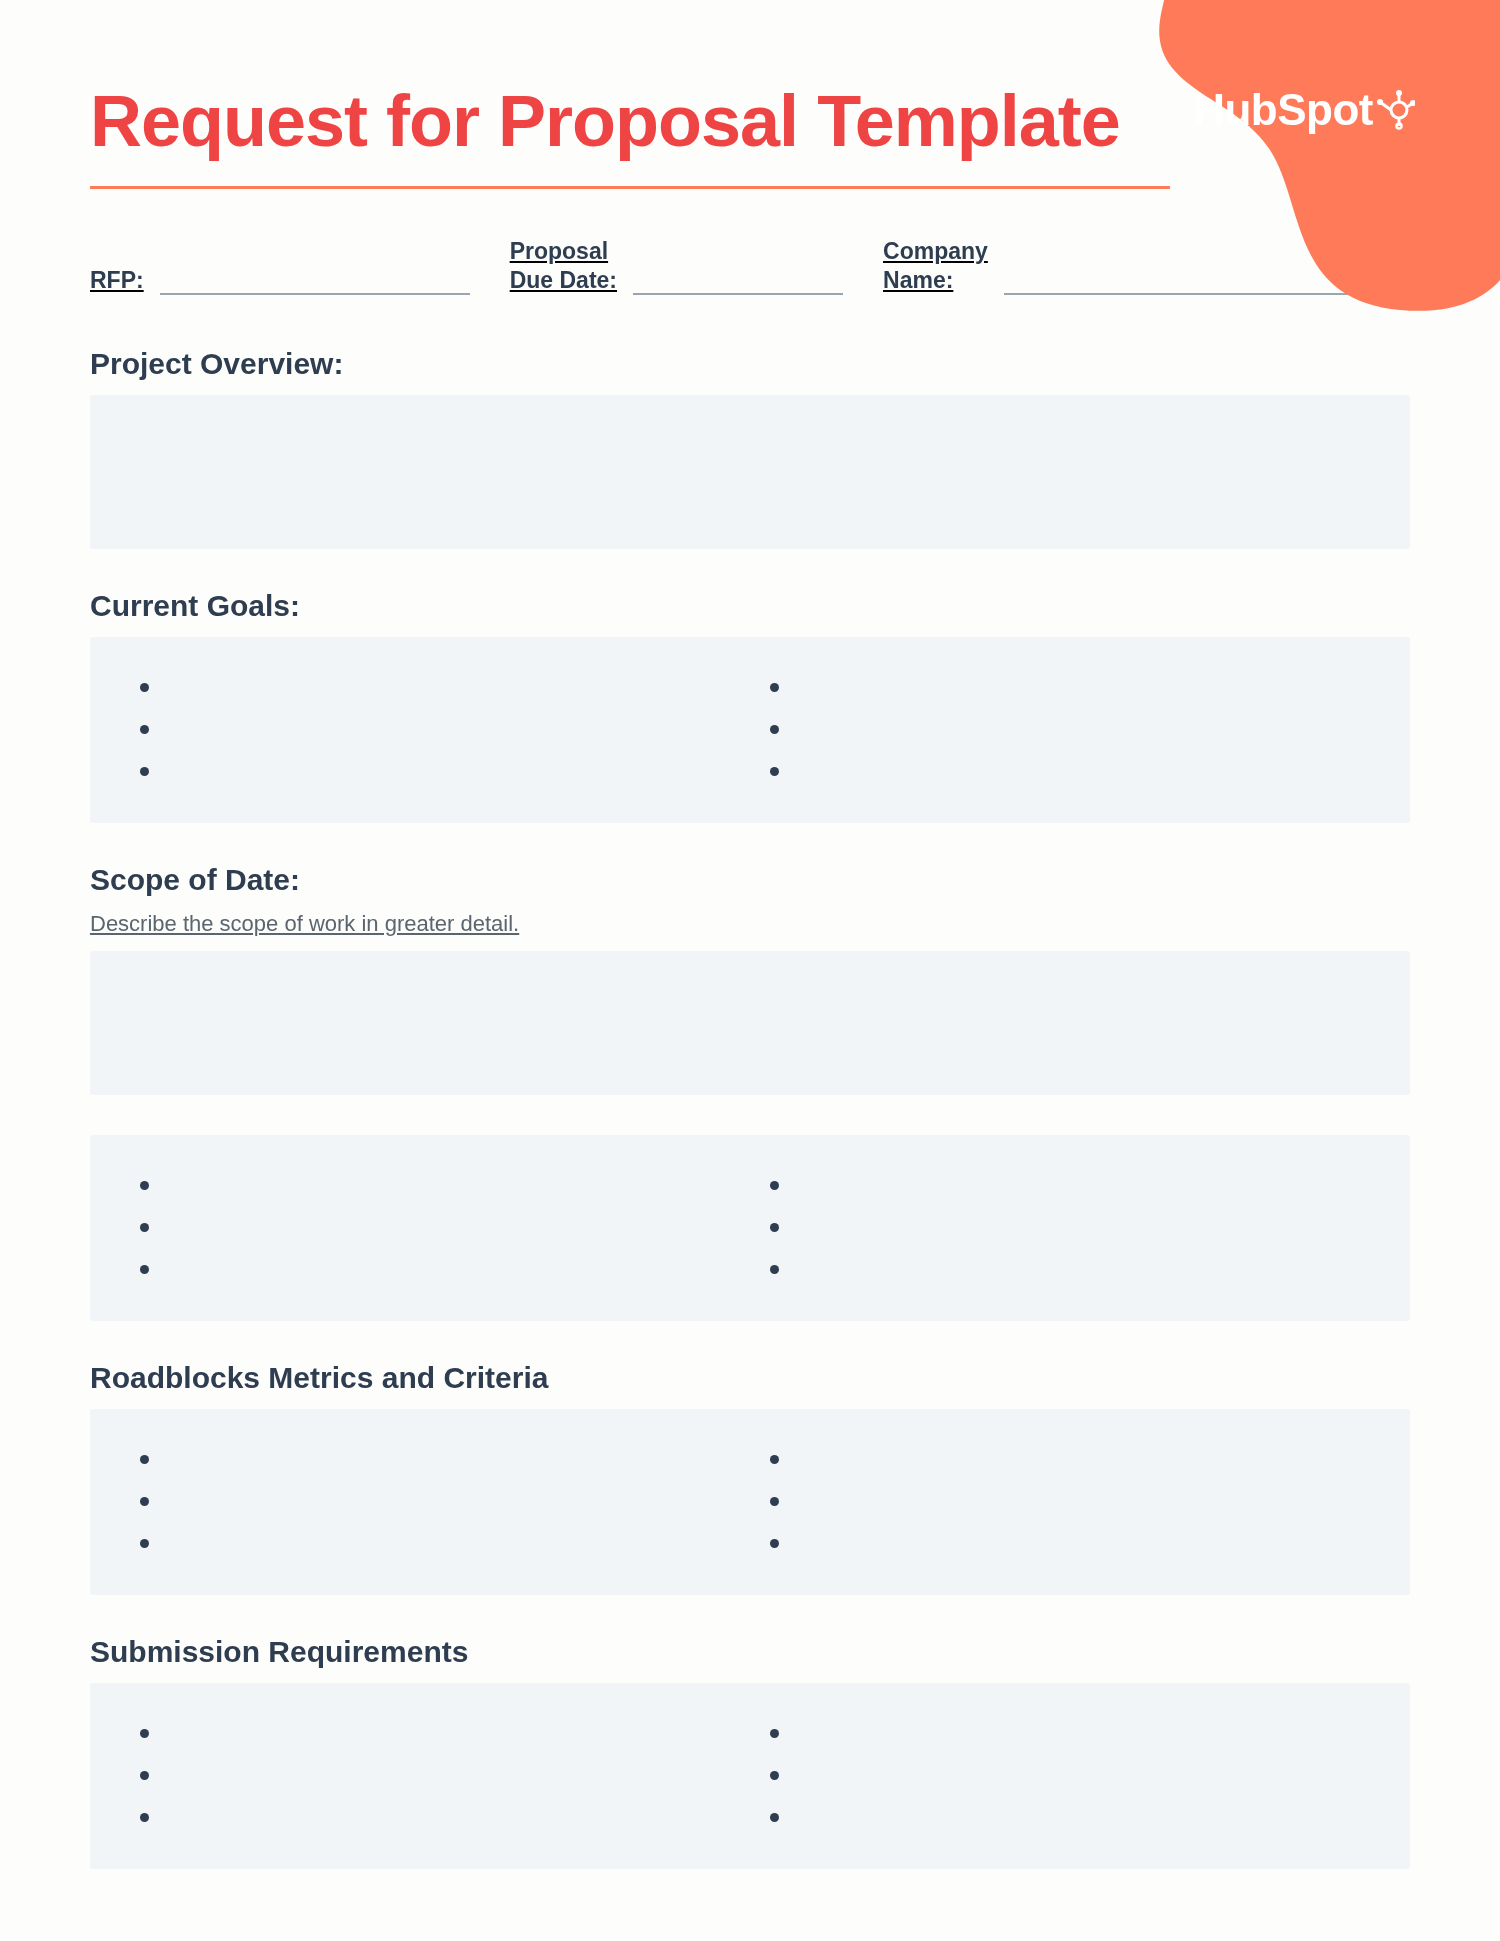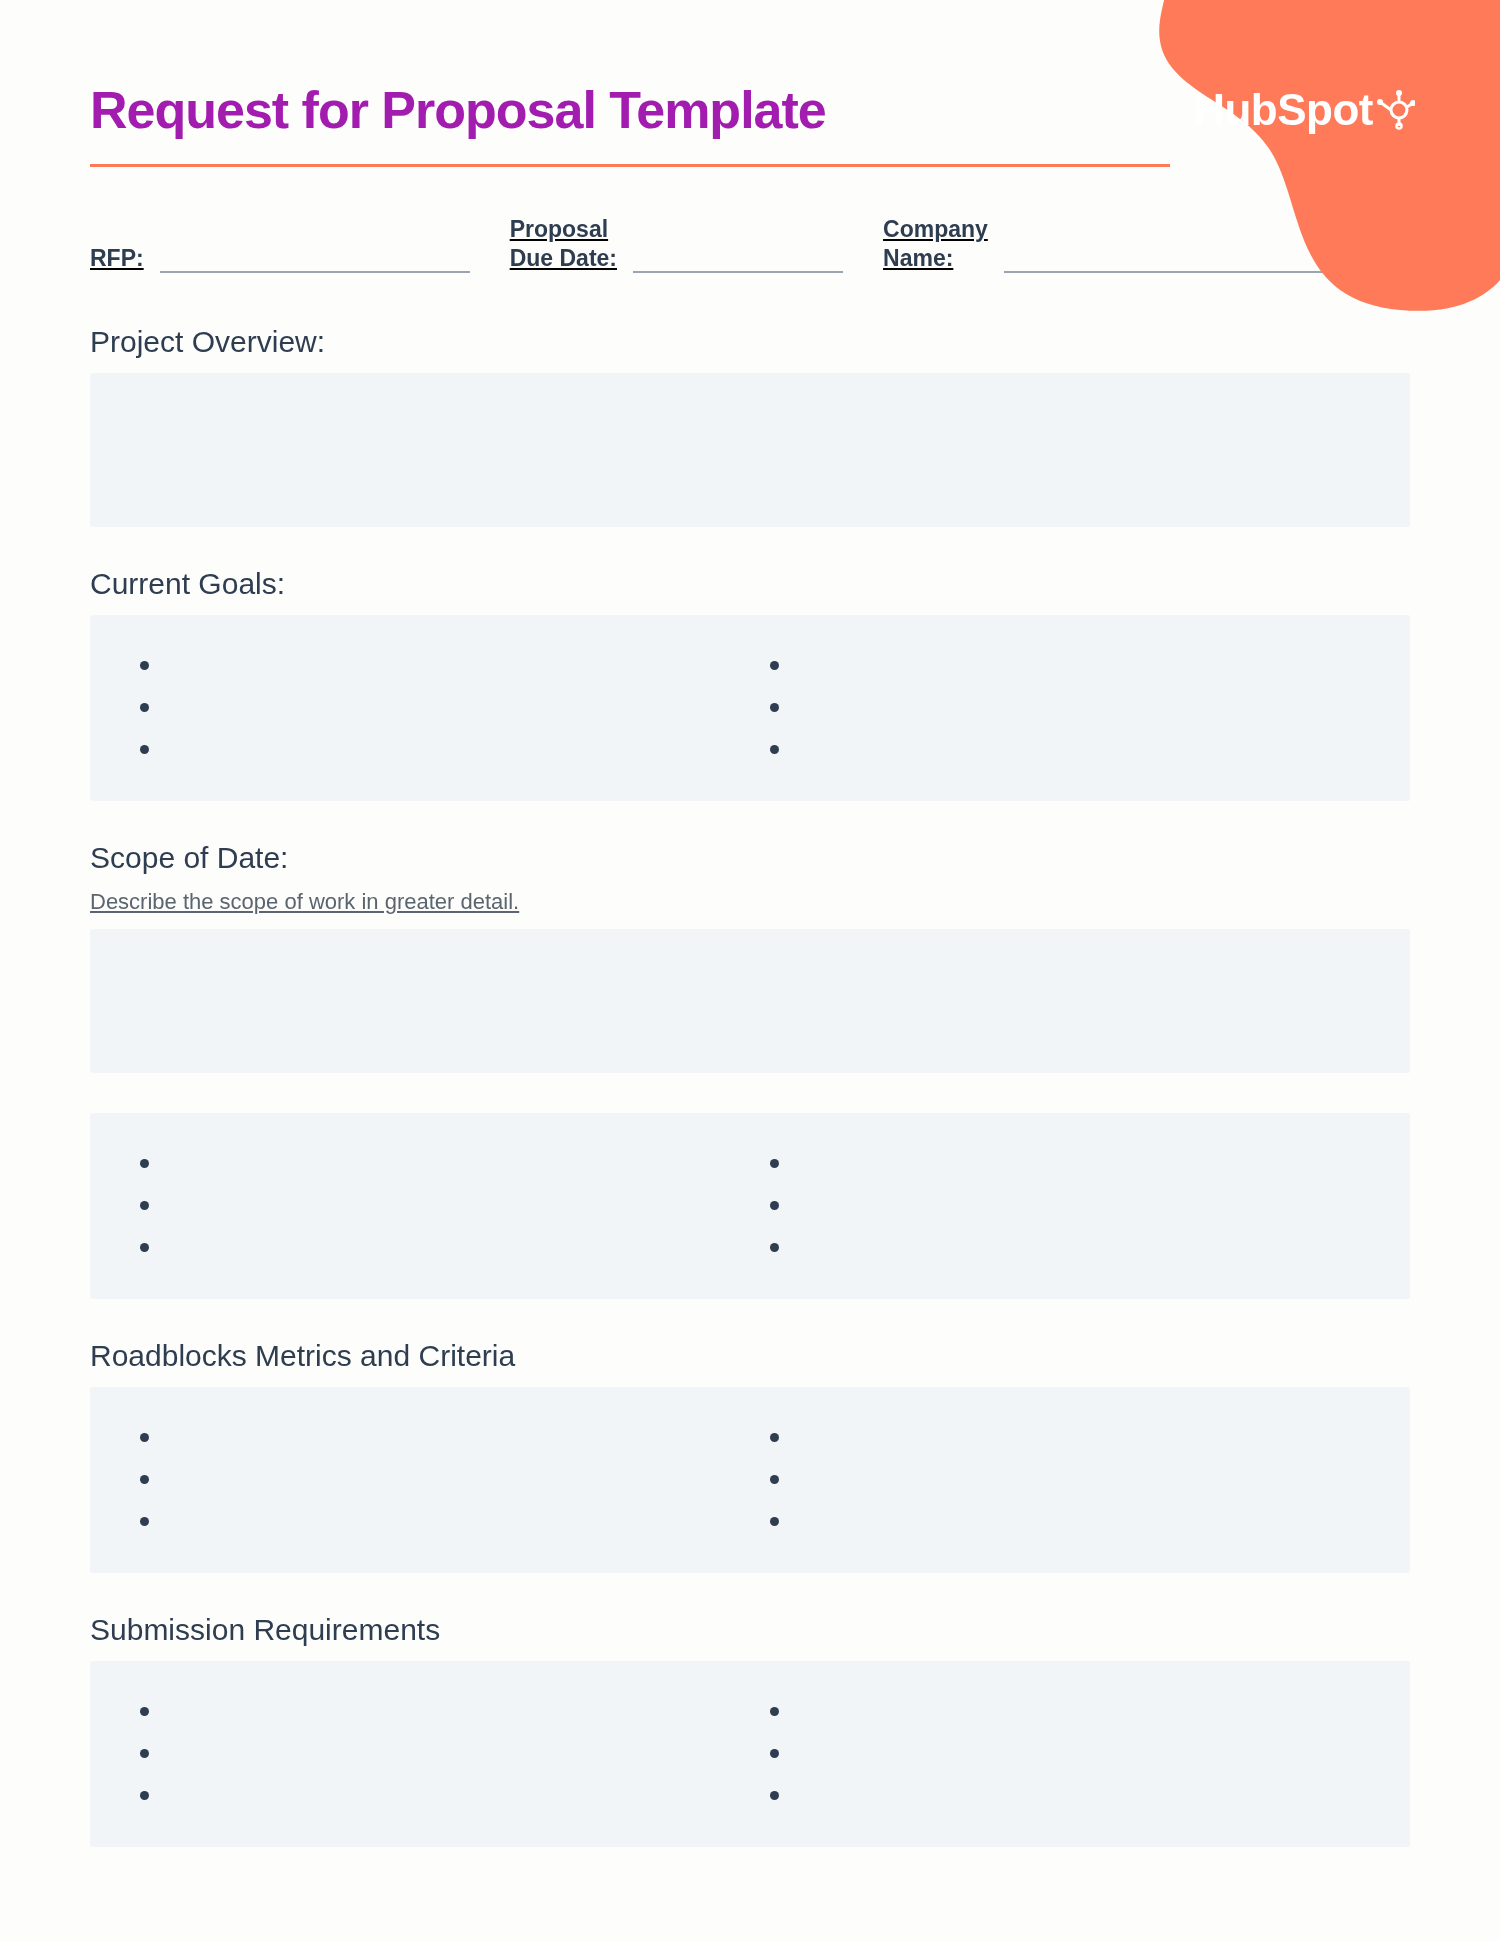--- a/index.html
+++ b/index.html
@@ -38,23 +38,23 @@
     display: flex;
     align-items: center;
   }
   .logo-mark {
     width: 40px;
     height: 40px;
     margin-left: 2px;
     display: inline-block;
   }
   .title {
-    font-size: 52px;
+    font-size: 72px;
     font-weight: 800;
-    color: #a21caf;
+    color: #ef4444;
     margin-top: 30px;
     letter-spacing: -1px;
   }
   .title-rule {
     height: 3px;
     background: #ff7a59;
     margin-top: 24px;
     width: 1080px;
   }
   .meta-row {
@@ -81,21 +81,21 @@
     background: transparent;
     height: 24px;
     outline: none;
     font-size: 20px;
     color: #2e3d50;
   }
   .section { margin-top: 52px; }
   .section.tight { margin-top: 40px; }
   .section-title {
     font-size: 30px;
-    font-weight: 400;
+    font-weight: 700;
     color: #2e3d50;
     margin-bottom: 14px;
   }
   .section-desc {
     font-size: 22px;
     color: #5a6570;
     margin-bottom: 14px;
     text-decoration: underline;
   }
   .panel {

